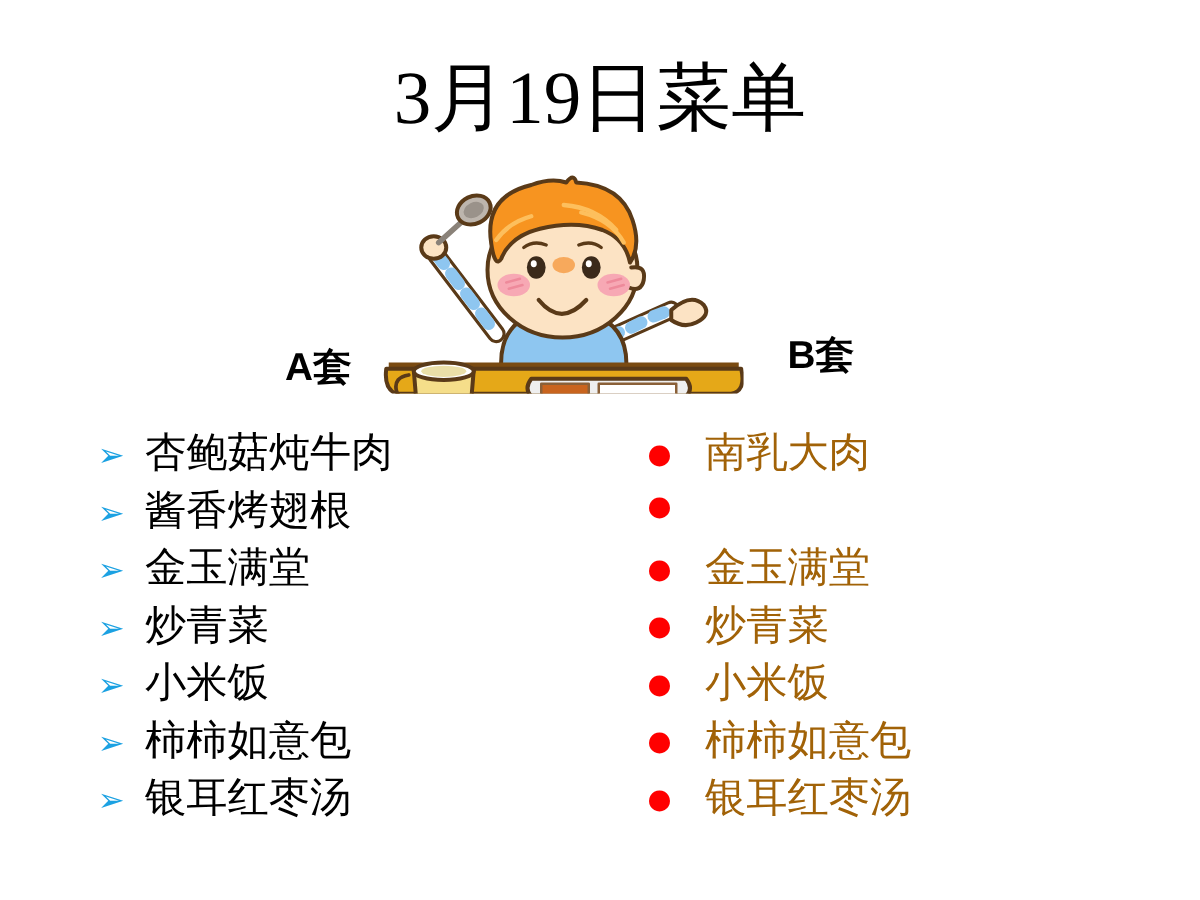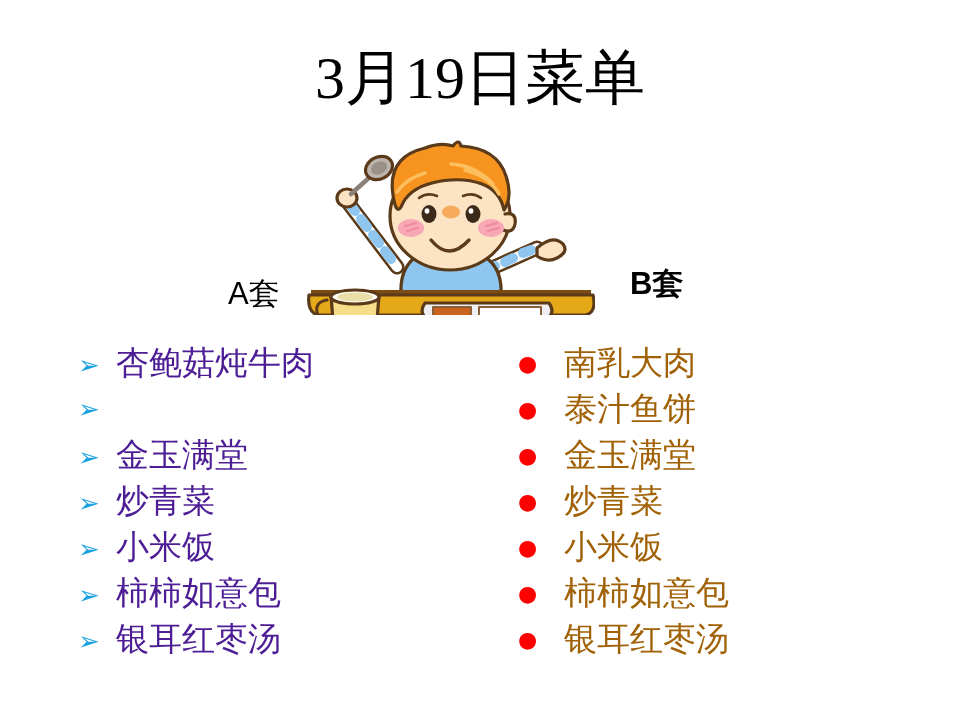--- a/index.html
+++ b/index.html
@@ -50,21 +50,21 @@
 
   
   .col-header {
     position: absolute;
     font-family: "Liberation Sans", "DejaVu Sans", sans-serif;
     font-size: 31px;
     color: #000000;
     white-space: nowrap;
     line-height: 1.05;
   }
-  #header-a { left: 228px; top: 278px; }
+  #header-a { left: 228px; top: 278px; font-weight: bold; }
   #header-b { left: 630px; top: 268px; font-weight: bold; }
 
   
   .menu-col {
     position: absolute;
     top: 340px;
     margin: 0;
     padding: 0;
     list-style: none;
   }
@@ -88,21 +88,21 @@
   }
 
   
   #menu-a .menu-item { color: #1BA1E2; }
   #menu-a .bullet {
     width: 38px;
     font-family: "DejaVu Sans", sans-serif;
     font-size: 26px;
     color: #1BA1E2;
   }
-  #menu-a .item-label { color: #4c1d95; }
+  #menu-a .item-label { color: #000000; }
 
   
   #menu-b .menu-item { color: #FF0000; }
   #menu-b .bullet {
     width: 46px;
     font-family: "DejaVu Sans", sans-serif;
     font-size: 22px;
     color: #FF0000;
     position: relative;
     top: -3px;
@@ -201,20 +201,21 @@
 
   <div class="col-header" id="header-b">B套</div>
 
   <ul class="menu-col" id="menu-a">
     <li class="menu-item">
       <span class="bullet">➢</span>
       <span class="item-label">杏鲍菇炖牛肉</span>
     </li>
     <li class="menu-item">
       <span class="bullet">➢</span>
+      <span class="item-label">酱香烤翅根</span>
     </li>
     <li class="menu-item">
       <span class="bullet">➢</span>
       <span class="item-label">金玉满堂</span>
     </li>
     <li class="menu-item">
       <span class="bullet">➢</span>
       <span class="item-label">炒青菜</span>
     </li>
     <li class="menu-item">
@@ -231,21 +232,20 @@
     </li>
   </ul>
 
   <ul class="menu-col" id="menu-b">
     <li class="menu-item">
       <span class="bullet">●</span>
       <span class="item-label">南乳大肉</span>
     </li>
     <li class="menu-item">
       <span class="bullet">●</span>
-      <span class="item-label">泰汁鱼饼</span>
     </li>
     <li class="menu-item">
       <span class="bullet">●</span>
       <span class="item-label">金玉满堂</span>
     </li>
     <li class="menu-item">
       <span class="bullet">●</span>
       <span class="item-label">炒青菜</span>
     </li>
     <li class="menu-item">

